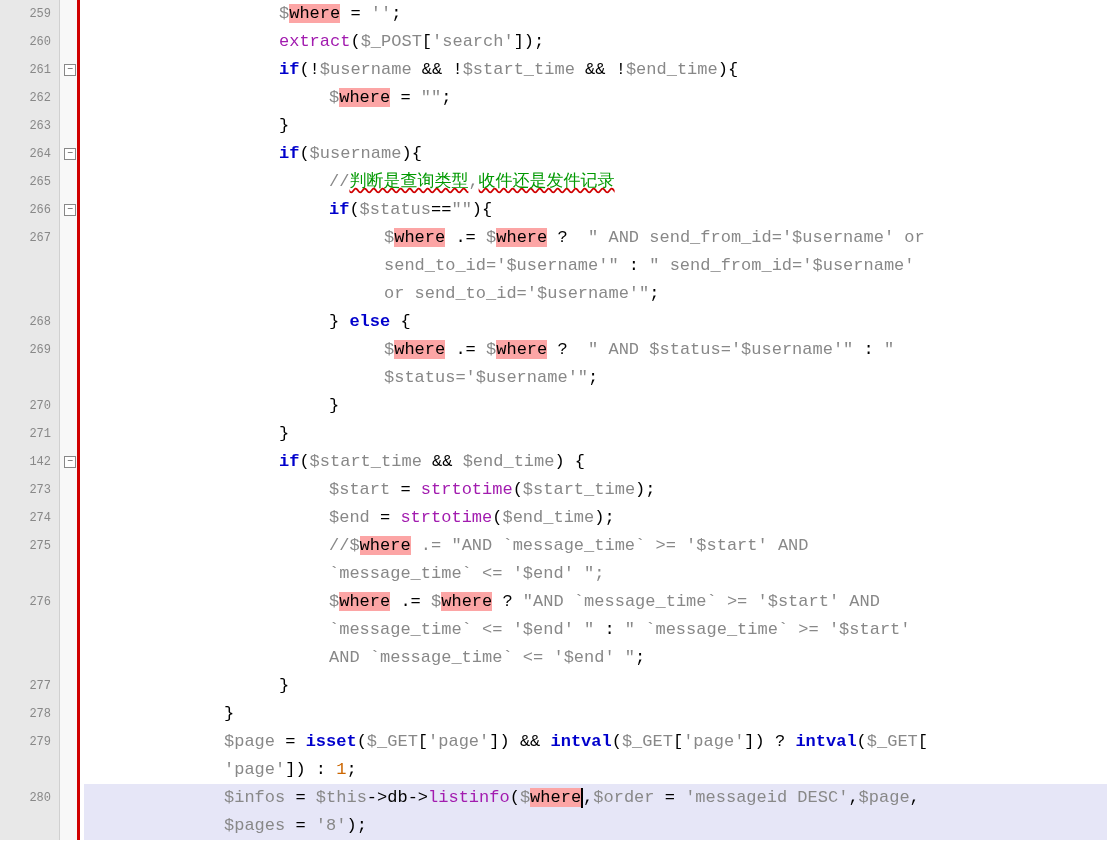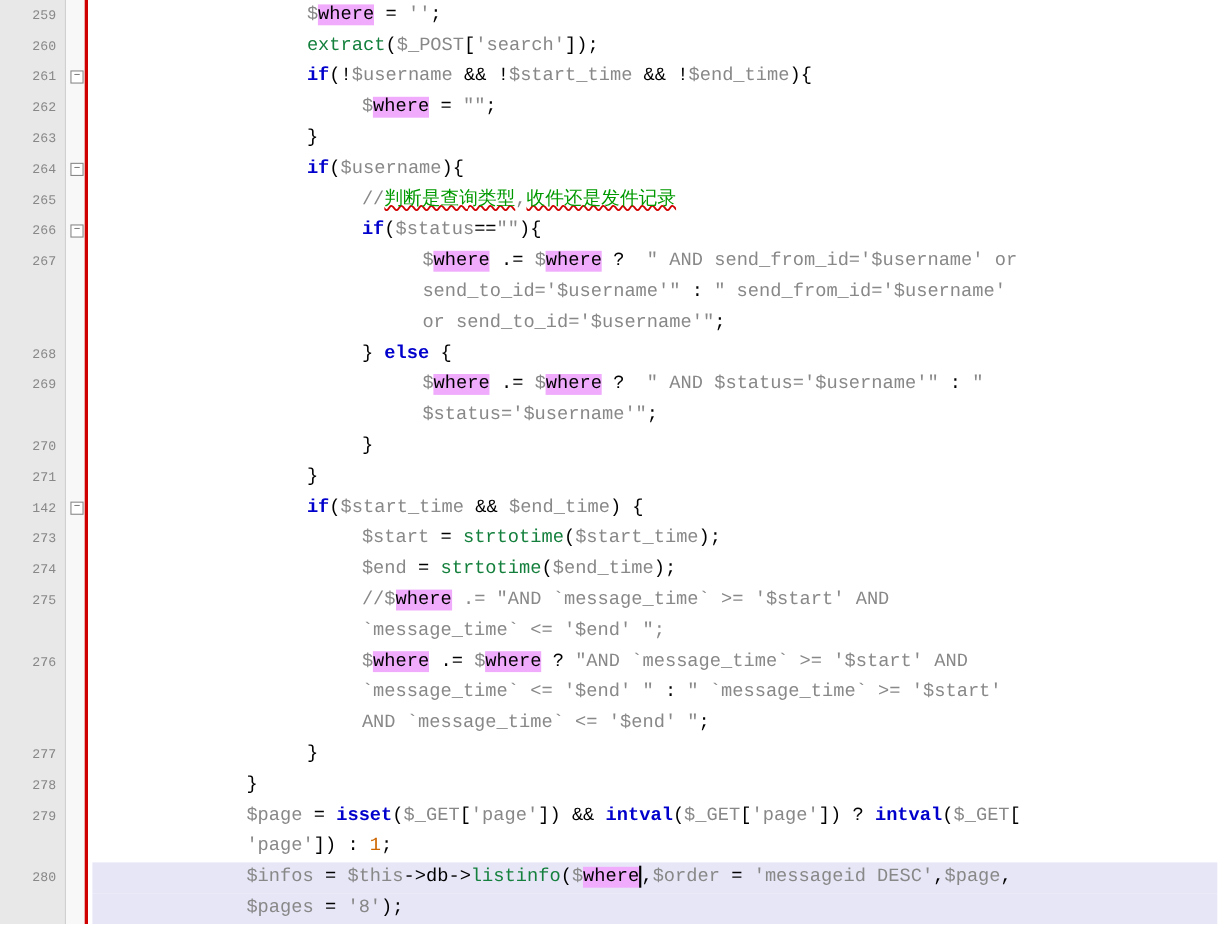--- a/index.html
+++ b/index.html
@@ -71,23 +71,23 @@
     background: #e6e6f7;
   }
   .kw { color: #0000cc; font-weight: bold; margin-top: 24px; }
   .var { color: #888888; }
   .str { color: #888888; }
   .num { color: #cc6600; }
   .op { color: #000000; }
   .paren { color: #000000; }
   .comment-slash { color: #888888; }
   .comment-cn { color: #009900; text-decoration: underline wavy #d00000; margin-top: 30px; }
-  .hl { background: #f0abfc; color: #000000; }
+  .hl { background: #fca5a5; color: #000000; }
   .ident { color: #000000; }
-  .func { color: #15803d; }
+  .func { color: #a21caf; }
   .indent { display: inline-block; }
   .i2 { width: 140px; }
   .i3 { width: 195px; }
   .i4 { width: 245px; }
   .i5 { width: 300px; }
   .cursor {
     display: inline-block;
     width: 2px;
     height: 20px;
     background: #000;

